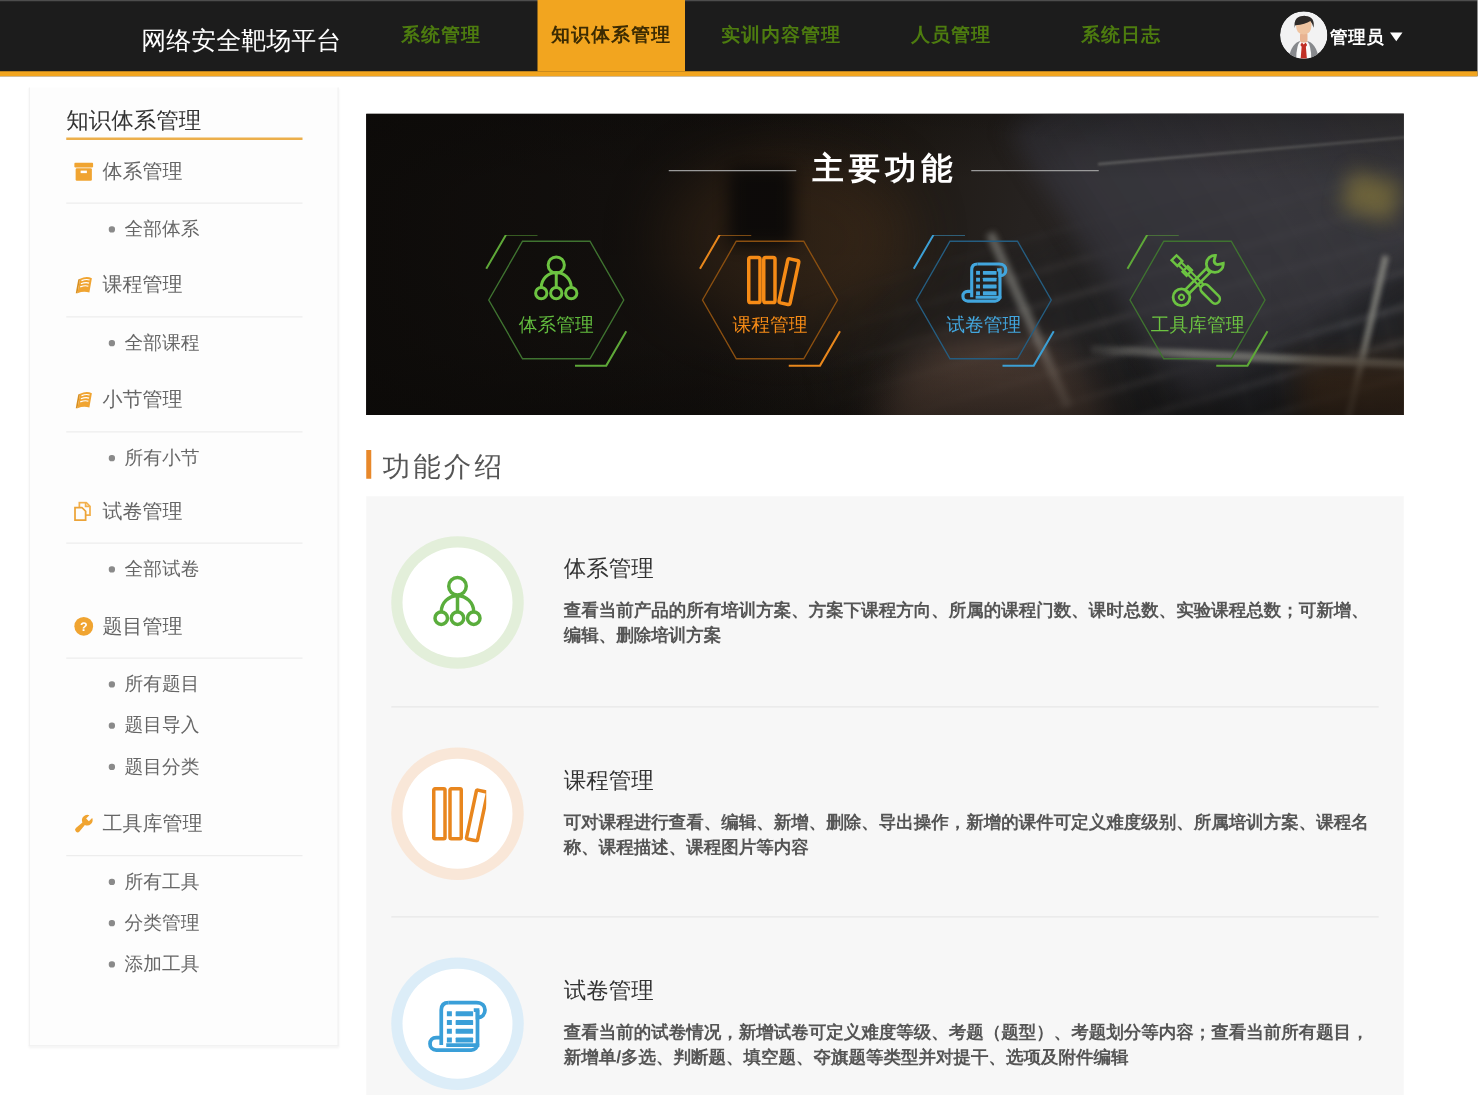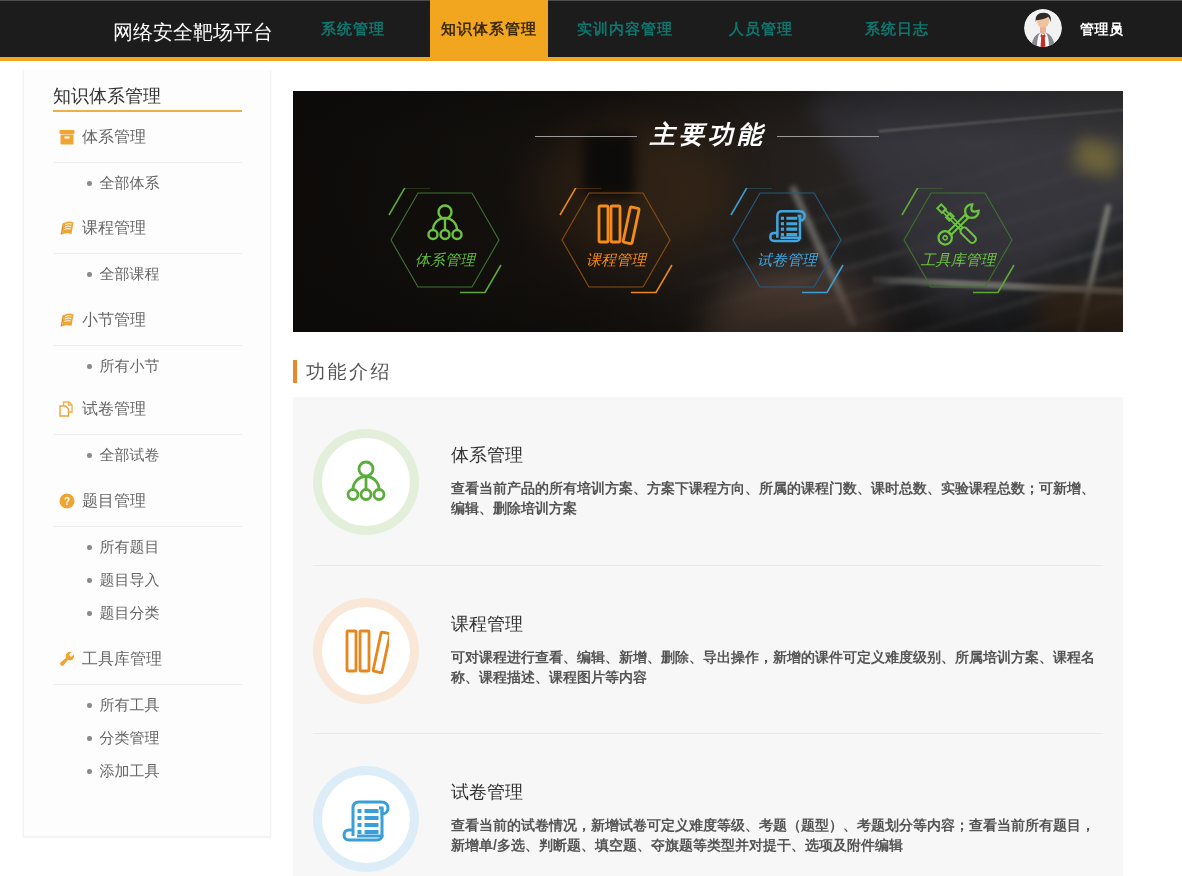--- a/index.html
+++ b/index.html
@@ -6,46 +6,46 @@
   * { margin:0; padding:0; box-sizing:border-box; }
   html,body { width:1182px; height:876px; background:#fff; overflow:hidden;
     font-family:"Liberation Sans",sans-serif; }
   
   .topbar { position:absolute; left:0; top:0; width:1182px; height:61px;
     background:#1c1c1c; border-bottom:4px solid #f2a51f; }
   .logo { position:absolute; left:113px; top:19px; color:#fff; font-size:20px;
     letter-spacing:0px; }
   .nav { position:absolute; left:294px; top:0; height:57px; display:flex; }
   .nav .tab { width:118px; margin-right:18px; height:57px; line-height:57px;
-    text-align:center; color:#0f766e; font-size:15px; font-weight:bold; letter-spacing:1px; }
+    text-align:center; color:#4d7c0f; font-size:15px; font-weight:bold; letter-spacing:1px; }
   .nav .tab.active { background:#f2a51f; color:#3c2b02; }
   .avatar { position:absolute; left:1024px; top:9px; width:38px; height:38px;
     border-radius:50%; overflow:hidden; }
   .uname { position:absolute; left:1064px; top:21px; color:#fff; font-size:14px;
-    font-weight:bold; letter-spacing:0.5px;margin-left:16px; }
+    font-weight:bold; letter-spacing:0.5px; }
   .caret { position:absolute; left:1112px; top:26px; width:0; height:0;
     border-left:5.5px solid transparent; border-right:5.5px solid transparent;
     border-top:7px solid #fff; }
   
   .side { position:absolute; left:23px; top:70px; width:248px; height:767px;
     background:#fdfdfd; border:1px solid #f2f2f2; border-top:none;
     box-shadow:0 1px 2px rgba(0,0,0,.05); padding:0 28px 0 29px; }
   .side-title { margin-top:16px; font-size:18px; color:#333; height:26px;
     line-height:21px; border-bottom:2px solid #ecaf4b; }
   .pitem { height:50px; display:flex; align-items:center; font-size:16px; color:#666; }
   .pitem svg { margin-left:6px; margin-right:7px; }
   .divider { border-top:1px solid #ededed; }
   .subs { padding:4px 0 4px 0; }
   .sitem { height:33px; display:flex; align-items:center; font-size:15px; color:#666;
     padding-left:34px; }
   .sitem .dot { width:4.5px; height:4.5px; background:#8a8a8a; border-radius:50%;
     margin-right:8px; }
   
   .banner { position:absolute; left:293px; top:91px; width:830px; height:241px;
-    background:#1a1613; overflow:hidden;font-style:italic; }
+    background:#1a1613; overflow:hidden; }
   .b-title { position:absolute; left:0; top:27px; width:830px; text-align:center;
     color:#fff; font-size:25px; font-weight:bold; letter-spacing:4px; }
   .b-line { position:absolute; top:45px; width:102px; height:1px; background:#9a9a9a; }
   .hex { position:absolute; top:97px; width:120px; height:120px; }
   .hex .lbl { position:absolute; left:-20px; top:63px; width:160px; text-align:center;
     font-size:15px; }
   .bp { position:absolute; }
   .bp-base { inset:0;
     background:linear-gradient(100deg,#161312 0%,#171310 35%,#1f1a15 50%,#262220 62%,#2e2b28 100%); }
   .bp-topright { left:630px; top:-20px; width:210px; height:190px;
@@ -93,21 +93,21 @@
     background:#48311e; filter:blur(11px); opacity:.8; }
   .bp-hand { left:408px; top:180px; width:185px; height:150px; border-radius:50%;
     background:#6d5243; filter:blur(15px); opacity:.6; }
   .bp-shade { inset:0;
     background:linear-gradient(90deg, rgba(12,10,8,.82) 0%, rgba(12,10,8,.28) 35%, rgba(12,10,8,0) 52%),
       radial-gradient(ellipse 90% 80% at 48% 42%, rgba(0,0,0,0) 45%, rgba(6,5,4,.38) 100%),
       linear-gradient(180deg, rgba(8,7,6,.28) 0%, rgba(8,7,6,0) 22%, rgba(8,7,6,0) 78%, rgba(8,7,6,.3) 100%); }
   
   .sec-bar { position:absolute; left:293px; top:360px; width:4px; height:23px;
     background:#e8882a; }
-  .sec-title { position:absolute; left:306px; top:359px; font-size:19px; color:#555;
+  .sec-title { position:absolute; left:306px; top:359px; font-size:22px; color:#555;
     letter-spacing:2.5px;text-align:center; }
   .panel { position:absolute; left:293px; top:397px; width:830px; height:479px;
     background:#f7f7f7; }
   .card { position:absolute; left:0; width:830px; height:168px; }
   .card .ring { position:absolute; left:20px; top:32px; width:106px; height:106px;
     border-radius:50%; }
   .card .ring .inner { position:absolute; left:9px; top:9px; width:88px; height:88px;
     border-radius:50%; background:#fff; display:flex; align-items:center;
     justify-content:center; }
   .card h3 { position:absolute; left:158px; top:46px; font-size:18px; color:#333;

